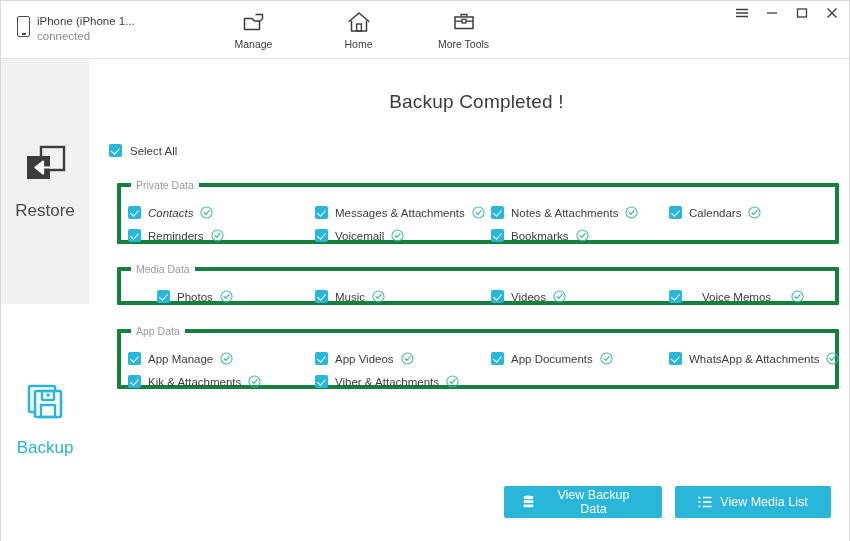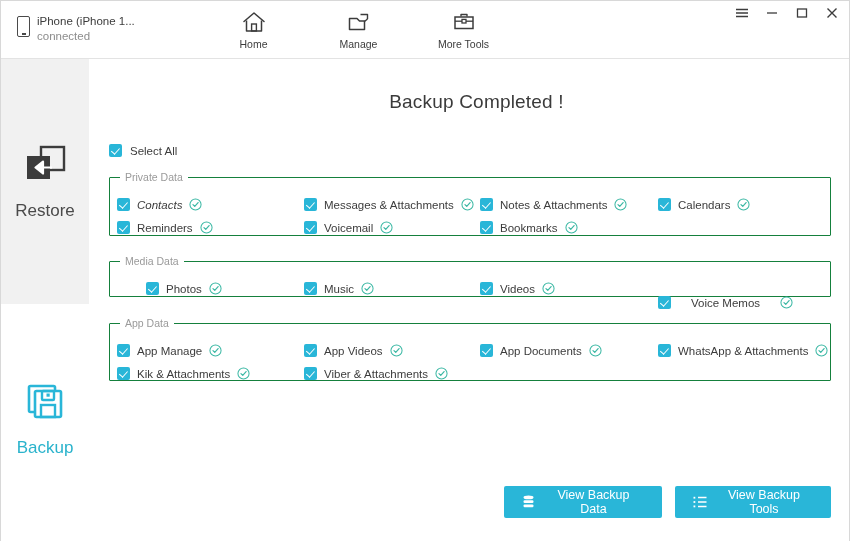--- a/index.html
+++ b/index.html
@@ -194,23 +194,23 @@
     position: absolute;
     left: 4px; top: 1.5px;
     width: 3.5px; height: 7px;
     border: solid #ffffff;
     border-width: 0 1.8px 1.8px 0;
     transform: rotate(42deg);
   }
 
   fieldset.group {
     position: absolute;
-    margin: 0;
+    margin: 8px;
     padding: 0;
-    border: 1px solid #15803d;
+    border: 4px solid #15803d;
     border-radius: 1px;
     box-sizing: border-box;
   }
   fieldset.group > legend {
     margin-left: 10px;
     padding: 0 5px;
     font-size: 10.5px;
     color: #9a9a9a;
   }
   .grp-private { left: 20px; top: 112px; width: 722px; height: 65px; }
@@ -264,41 +264,41 @@
 
     <div class="device-info">
       <span class="phone-icon"></span>
       <span class="device-text">
         <span class="device-name">iPhone (iPhone 1...</span>
         <span class="device-status">connected</span>
       </span>
     </div>
 
     <div class="nav">
+
+      <div class="nav-item">
+        <span>
+          <svg class="nav-ico" viewBox="0 0 26 24">
+            <path d="M14.5 4.5 H21.5 V9" fill="none" stroke="#3c3c3c" stroke-width="1.4" stroke-linejoin="round"></path>
+            <path d="M21.5 9 L18.5 11.5" fill="none" stroke="#3c3c3c" stroke-width="1.4"></path>
+            <path d="M3.5 8.5 H11 L13.5 11 H18.5 V19.5 H3.5 Z" fill="none" stroke="#3c3c3c" stroke-width="1.5" stroke-linejoin="round"></path>
+          </svg>
+        </span>
+        <span class="nav-label">Manage</span>
+      </div>
 
       <div class="nav-item">
         <span>
           <svg class="nav-ico" viewBox="0 0 26 24">
             <path d="M3 11.5 L13 3 L23 11.5" fill="none" stroke="#3c3c3c" stroke-width="1.5" stroke-linejoin="round" stroke-linecap="round"></path>
             <path d="M5.5 10.5 V21 H20.5 V10.5" fill="none" stroke="#3c3c3c" stroke-width="1.5" stroke-linejoin="round"></path>
             <rect x="10.6" y="14" width="4.8" height="7" fill="none" stroke="#3c3c3c" stroke-width="1.4"></rect>
           </svg>
         </span>
         <span class="nav-label">Home</span>
-      </div>
-
-      <div class="nav-item">
-        <span>
-          <svg class="nav-ico" viewBox="0 0 26 24">
-            <path d="M14.5 4.5 H21.5 V9" fill="none" stroke="#3c3c3c" stroke-width="1.4" stroke-linejoin="round"></path>
-            <path d="M21.5 9 L18.5 11.5" fill="none" stroke="#3c3c3c" stroke-width="1.4"></path>
-            <path d="M3.5 8.5 H11 L13.5 11 H18.5 V19.5 H3.5 Z" fill="none" stroke="#3c3c3c" stroke-width="1.5" stroke-linejoin="round"></path>
-          </svg>
-        </span>
-        <span class="nav-label">Manage</span>
       </div>
 
 
       <div class="nav-item">
         <span>
           <svg class="nav-ico" viewBox="0 0 26 24">
             <path d="M10 6.5 V4.5 H16 V6.5" fill="none" stroke="#3c3c3c" stroke-width="1.4" stroke-linejoin="round"></path>
             <rect x="4" y="7" width="18" height="11.5" fill="none" stroke="#3c3c3c" stroke-width="1.5"></rect>
             <path d="M4 11.2 H22" fill="none" stroke="#3c3c3c" stroke-width="1.3"></path>
             <rect x="11" y="9.4" width="4" height="3.6" fill="#ffffff" stroke="#3c3c3c" stroke-width="1.3"></rect>
@@ -453,21 +453,21 @@
             </svg>
           </div>
           <div class="opt" style="left: 370px; top: 15px;">
             <span class="cb"></span>
             <span class="opt-label">Videos</span>
             <svg class="ok-ico" viewBox="0 0 14 14">
               <circle cx="7" cy="7" r="6" fill="none" stroke="#3bb8a4" stroke-width="1.1"></circle>
               <path d="M4.3 7.1 L6.2 9 L9.8 4.9" fill="none" stroke="#3bb8a4" stroke-width="1.3" stroke-linecap="round" stroke-linejoin="round"></path>
             </svg>
           </div>
-          <div class="opt" style="left: 548px; top: 29px; gap: 20px;">
+          <div class="opt" style="left: 548px; top: 15px; gap: 20px;">
             <span class="cb"></span>
             <span class="opt-label">Voice Memos</span>
             <svg class="ok-ico" viewBox="0 0 14 14">
               <circle cx="7" cy="7" r="6" fill="none" stroke="#3bb8a4" stroke-width="1.1"></circle>
               <path d="M4.3 7.1 L6.2 9 L9.8 4.9" fill="none" stroke="#3bb8a4" stroke-width="1.3" stroke-linecap="round" stroke-linejoin="round"></path>
             </svg>
           </div>
         </div>
     </fieldset>
 
@@ -541,17 +541,17 @@
 
     <button class="btn btn-list">
       <span>
         <svg width="14" height="12" viewBox="0 0 14 12">
           <path d="M5 1.6H13.5M5 6H13.5M5 10.4H13.5" stroke="#ffffff" stroke-width="1.5" fill="none"></path>
           <rect x="0.5" y="0.8" width="1.8" height="1.8" fill="#ffffff"></rect>
           <rect x="0.5" y="5.1" width="1.8" height="1.8" fill="#ffffff"></rect>
           <rect x="0.5" y="9.5" width="1.8" height="1.8" fill="#ffffff"></rect>
         </svg>
       </span>
-      <span>View Backup Tools</span>
+      <span>View Media List</span>
     </button>
   </div>
 
 </div>
 
 </body></html>

